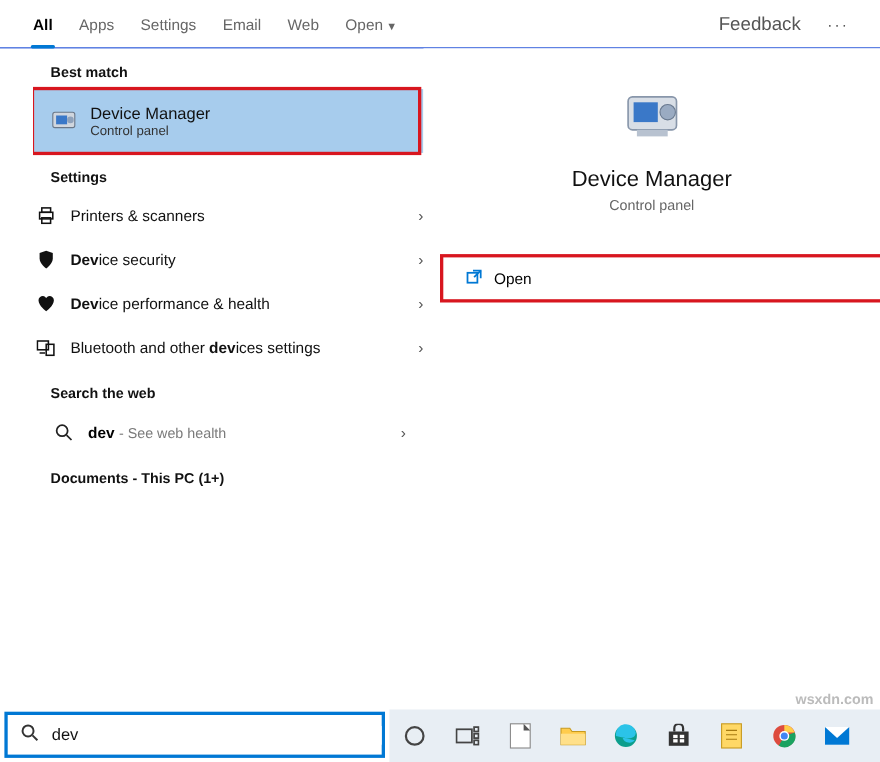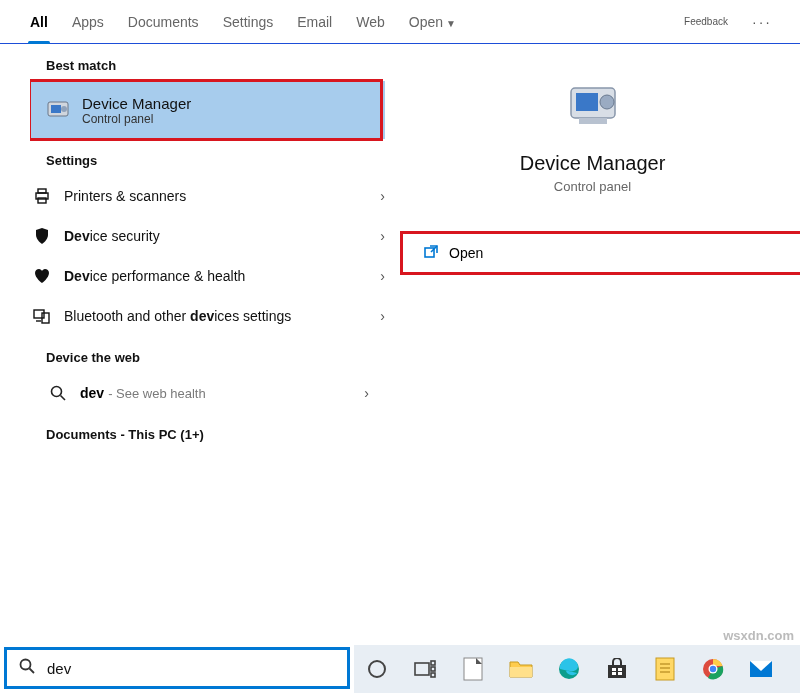--- a/index.html
+++ b/index.html
@@ -6,21 +6,21 @@
 body { width: 800px; height: 693px; background: #fff; overflow: hidden; position: relative; }
 .window { display: flex; flex-direction: column; height: 100%; }
 
 
 .tabs { display: flex; align-items: center; height: 44px; padding: 0 18px; border-bottom: 1px solid #1d4ed8; font-size: 14px; color: #666; }
 .tab { padding: 0 12px; height: 44px; line-height: 44px; cursor: pointer; position: relative; }
 .tab.active { color: #000; font-weight: 600; }
 .tab.active::after { content: ""; position: absolute; left: 10px; right: 10px; bottom: 0; height: 3px; background: #0078d4; border-radius: 2px; }
 .tab .chev { font-size: 10px; margin-left: 3px; }
 .tabs-spacer { flex: 1; }
-.feedback { font-size: 10px; color: #555; padding: 0 14px; cursor: pointer; }
+.feedback { font-size: 17px; color: #555; padding: 0 14px; cursor: pointer; }
 .more-dots { padding: 0 10px; color: #555; letter-spacing: 2px; cursor: pointer; }
 
 
 .body { flex: 1; display: flex; min-height: 0; }
 .left { width: 355px; display: flex; flex-direction: column; overflow: hidden; margin-left: 30px; }
 .right { flex: 1; background: #fff; position: relative; }
 
 .section-label { font-size: 13px; font-weight: 600; padding: 14px 16px 8px; color: #111; }
 
 
@@ -66,21 +66,20 @@
 .watermark { position: absolute; right: 6px; bottom: 50px; font-size: 13px; color: #bbb; font-weight: bold; }
 
 </style>
 </head>
 <body>
 
 <div class="window">
   <div class="tabs">
     <div class="tab active">All</div>
     <div class="tab">Apps</div>
-    <div class="tab">Documents</div>
     <div class="tab">Settings</div>
     <div class="tab">Email</div>
     <div class="tab">Web</div>
     <div class="tab"><span>Open</span><span class="chev">▼</span></div>
     <div class="tabs-spacer"></div>
     <div class="feedback">Feedback</div>
     <div class="more-dots">···</div>
   </div>
 
   <div class="body">
@@ -140,21 +139,21 @@
           <svg width="18" height="18" viewBox="0 0 18 18" fill="none" stroke="#111" stroke-width="1.4">
               <rect x="1" y="3" width="10" height="8"></rect>
               <rect x="9" y="6" width="7" height="10"></rect>
               <line x1="3" y1="14" x2="8" y2="14"></line>
             </svg>
         </span>
         <span class="txt"><span>Bluetooth and other </span><b>dev</b><span>ices settings</span></span>
         <span class="chev">›</span>
       </div>
 
-      <div class="section-label">Device the web</div>
+      <div class="section-label">Search the web</div>
 
       <div class="web-row">
         <span class="ic">
           <svg width="16" height="16" viewBox="0 0 16 16" fill="none" stroke="#222" stroke-width="1.6">
               <circle cx="6.5" cy="6.5" r="5"></circle>
               <line x1="10.5" y1="10.5" x2="15" y2="15"></line>
             </svg>
         </span>
         <span><b>dev</b></span>
         <span class="hint">- See web health</span>

